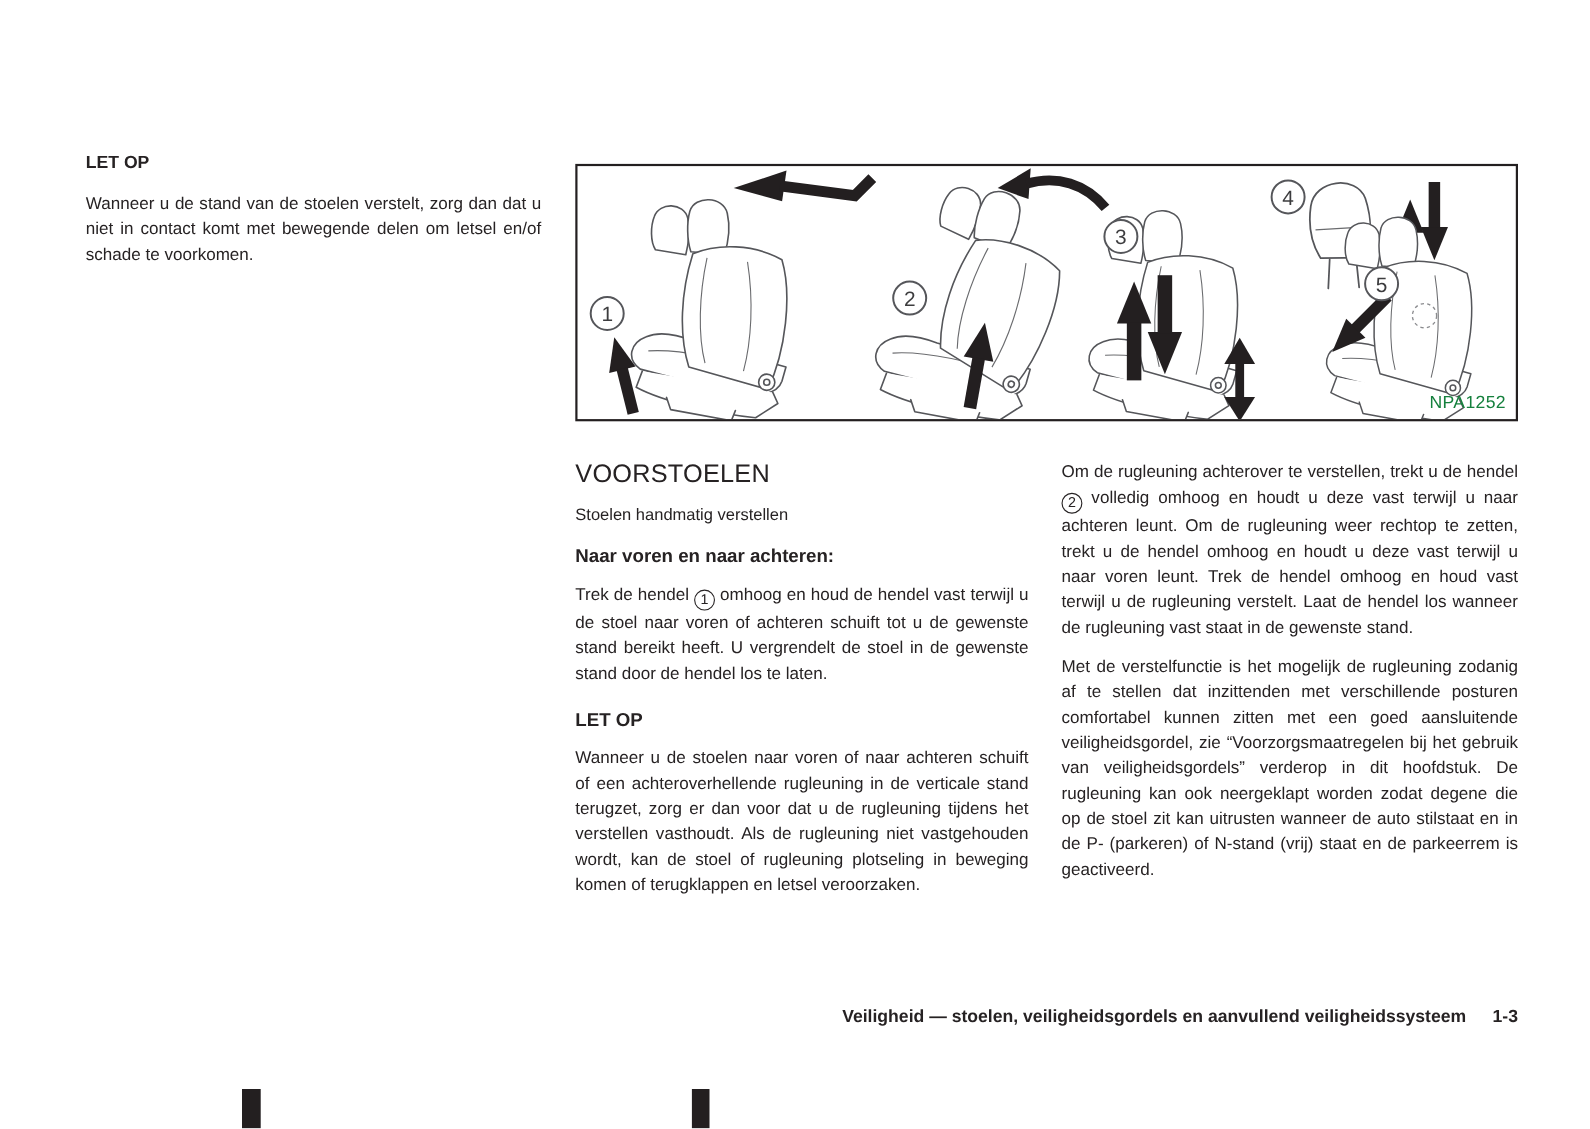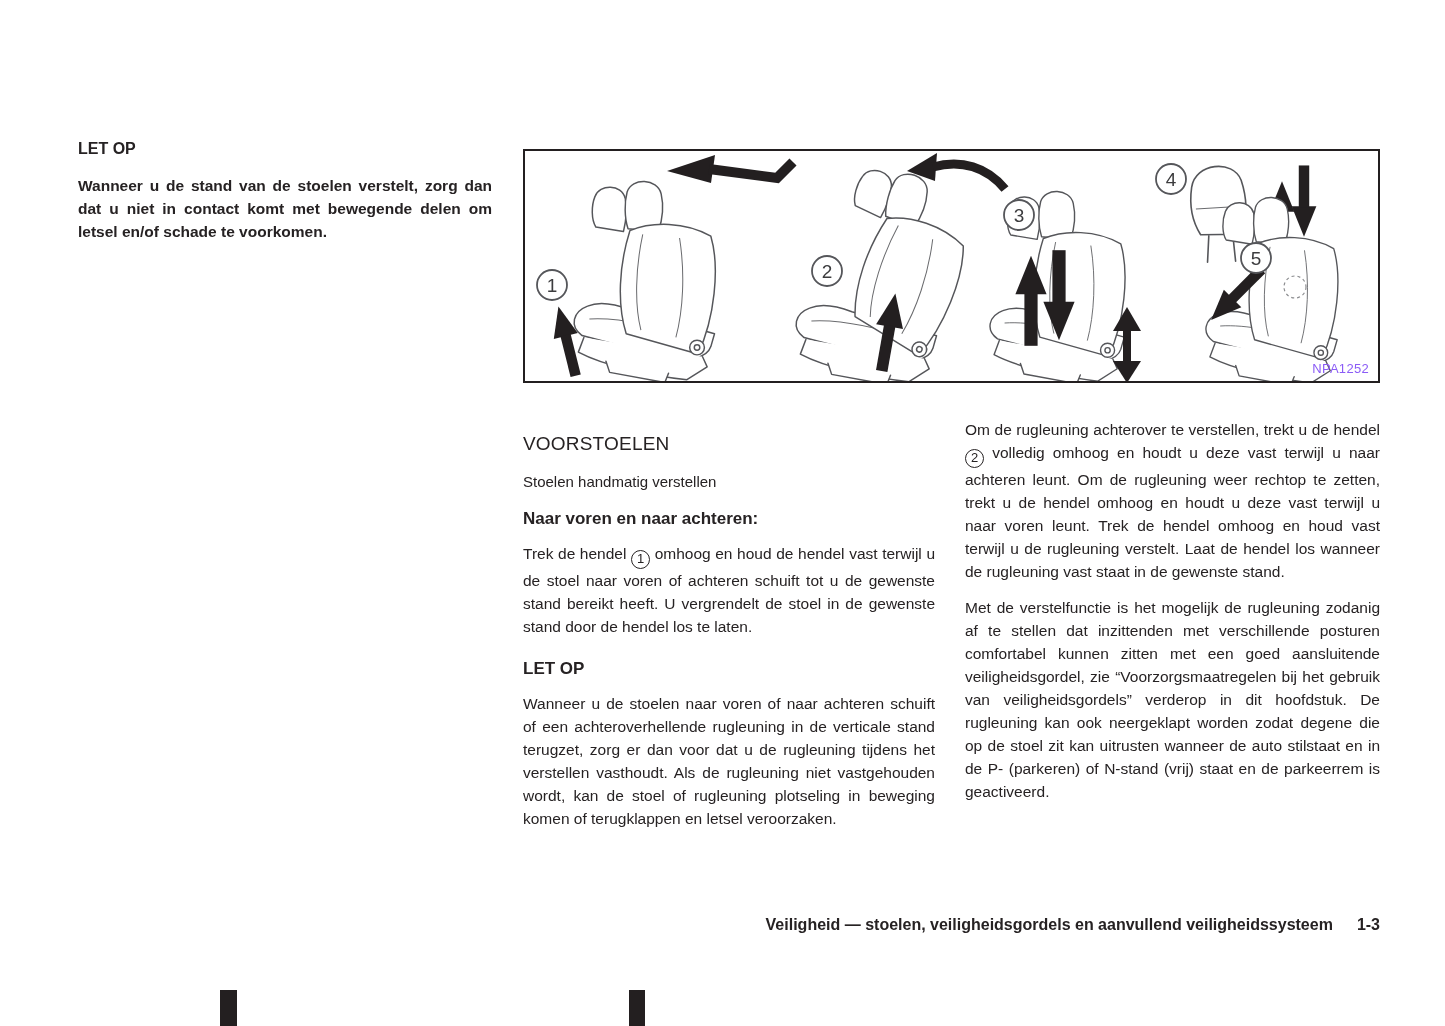--- a/index.html
+++ b/index.html
@@ -2,46 +2,46 @@
 <html><head>
 <meta charset="utf-8">
 <style>
   html,body{margin:0;padding:0;background:#ffffff;}
   .page{position:relative;width:1407px;height:1026px;background:#ffffff;overflow:hidden;
         font-family:"Liberation Sans","DejaVu Sans",sans-serif;color:#262223;}
 
   
   .top-warning{position:absolute;left:78px;top:140px;width:414px;}
   .top-warning .w-head{font-size:16px;font-weight:bold;margin:0 0 16px;}
-  .top-warning .w-body{font-size:15.5px;font-weight:bold;margin:0;text-align:justify;line-height:23px;}
+  .top-warning .w-body{font-size:15.5px;font-weight:normal;margin:0;text-align:justify;line-height:23px;}
 
   
   .seat-figure{position:absolute;left:523px;top:149px;width:857px;height:234px;
                border:2px solid #231f20;box-sizing:border-box;background:#fff;margin:0;}
   .seat-figure svg{position:absolute;left:0;top:0;}
-  .fig-code{position:absolute;right:9px;bottom:5px;font-size:13px;letter-spacing:.3px;color:#8b5cf6;}
+  .fig-code{position:absolute;right:9px;bottom:5px;font-size:16px;letter-spacing:.3px;color:#15803d;}
 
   
   .ln{fill:#ffffff;stroke:#55565a;stroke-width:1.6;stroke-linejoin:round;stroke-linecap:round;}
   .thin{fill:none;stroke:#6a6b6e;stroke-width:1.1;}
   .arr{fill:#231f20;stroke:none;}
   .band{fill:none;stroke:#231f20;}
   .co-circ{fill:#ffffff;stroke:#55565a;stroke-width:1.8;}
   .co-num{font-family:"Liberation Sans","DejaVu Sans",sans-serif;font-size:19px;fill:#3c3c3e;}
   .dash{fill:none;stroke:#8a8b8e;stroke-width:1.2;stroke-dasharray:3 3;}
 
   
   .chapter-tab{position:absolute;left:1407px;top:152px;width:38px;height:67px;background:#221e1f;}
 
   
   .col{position:absolute;top:418px;font-size:15.5px;line-height:23px;}
   .col-left{left:523px;width:412px;}
   .col-right{left:965px;width:415px;}
   .col p{margin:0 0 13px;text-align:justify;}
-  .doc-title{font-size:19px;font-weight:400;margin:14px 0 15px;letter-spacing:.2px;}
+  .doc-title{font-size:23px;font-weight:400;margin:1px 0 15px;letter-spacing:.2px;}
   .doc-sub{font-size:15px;font-weight:400;margin:0 0 14px;}
   .h-bold{font-size:17px;font-weight:bold;margin:0 0 12px;}
   .gap-top{margin-top:19px;}
   .warn-body{font-weight:normal;}
 
   
   .circ{display:inline-block;width:19px;height:19px;border:1.3px solid #262223;border-radius:50%;
         text-align:center;font-size:13px;line-height:16.5px;vertical-align:-4px;box-sizing:border-box;
         font-weight:normal;}
 

